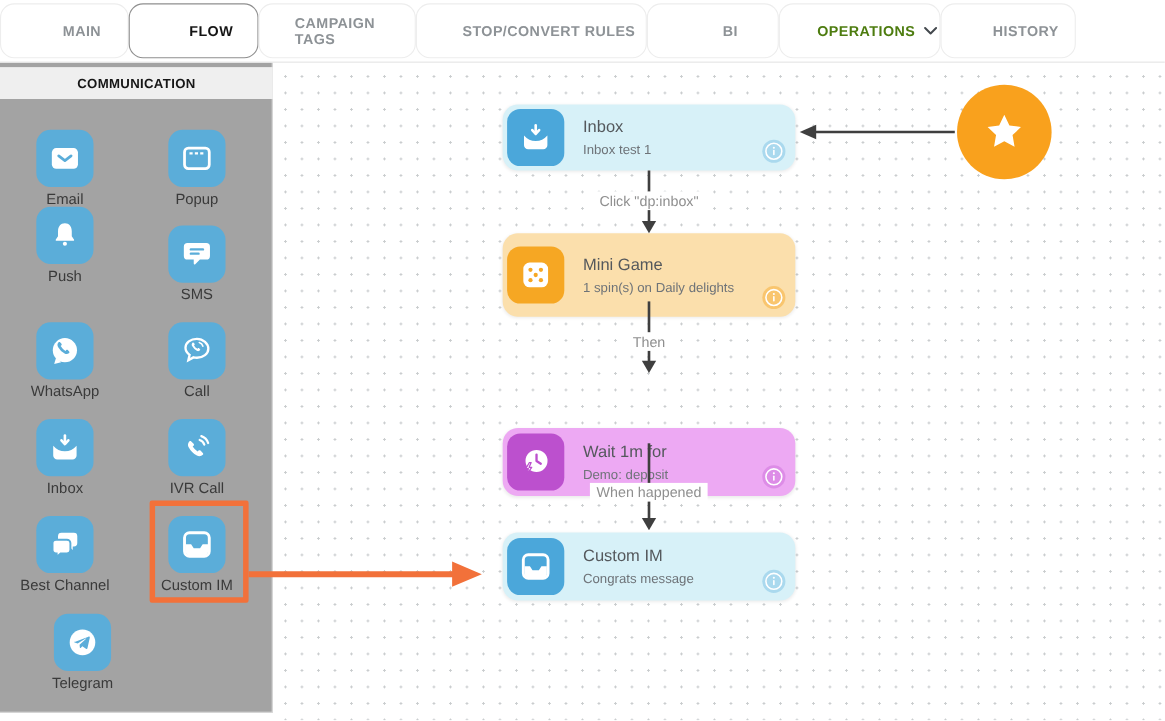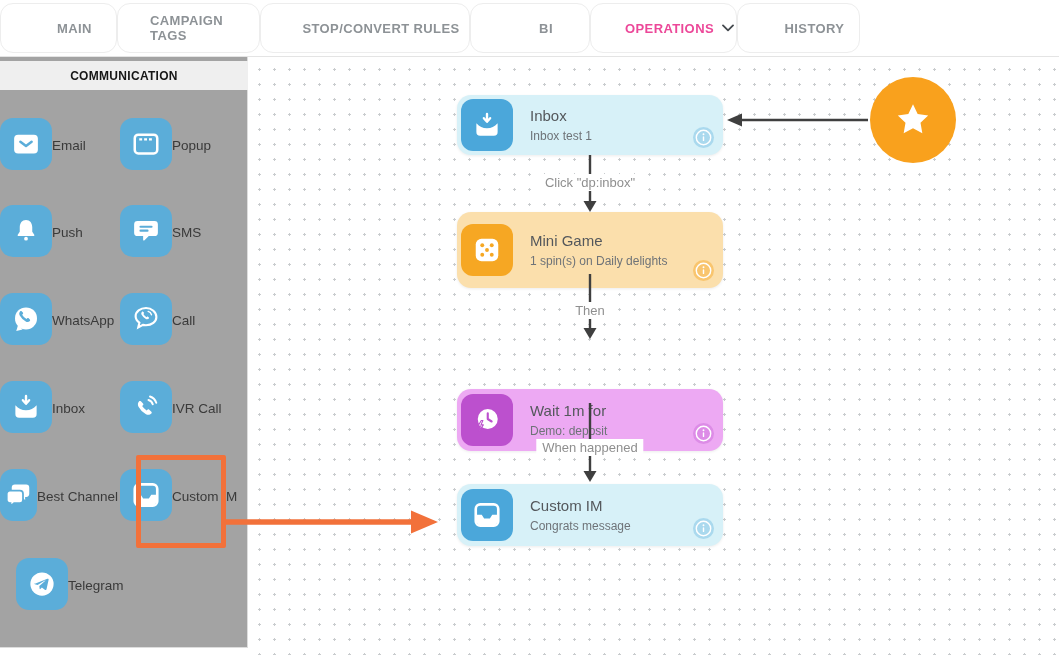--- a/index.html
+++ b/index.html
@@ -6,29 +6,29 @@
   .app{position:relative;width:1059px;height:655px;overflow:hidden;
        font-family:"Liberation Sans",sans-serif;background:#fff;}
 
   
   .tabbar{position:absolute;left:0;top:0;width:1059px;height:56px;background:#fff;
           border-bottom:1px solid #e4e4e4;display:flex;align-items:stretch;z-index:10;}
   .tab{box-sizing:border-box;height:50px;margin-top:3px;border:1px solid #ededed;border-radius:13px;
        display:flex;align-items:center;justify-content:center;gap:8px;
        font-size:13px;font-weight:700;letter-spacing:.4px;color:#8d9296;background:#fff;cursor:pointer;padding-left:32px;}
   .tab.active{border-color:#8f8f8f;color:#141414;}
-  .tab.dark{color:#ec4899;}
+  .tab.dark{color:#4d7c0f;}
 
   
   .sidebar{position:absolute;left:0;top:56px;width:248px;height:592px;background:#a3a3a3;
            border-right:1px solid #ddd;border-bottom:1px solid #ddd;box-sizing:border-box;z-index:5;}
   .side-header{position:absolute;left:0;top:5px;width:248px;height:29px;background:#efefef;
                display:flex;align-items:center;justify-content:center;
                font-size:12px;font-weight:700;letter-spacing:.3px;color:#161616;}
-  .side-item{position:absolute;width:118px;display:flex;flex-direction:row;align-items:center;cursor:pointer;}
+  .side-item{position:absolute;width:118px;display:flex;flex-direction:column;align-items:center;cursor:pointer;}
   .tile{width:52px;height:52px;border-radius:13px;background:#5BADD9;
         display:flex;align-items:center;justify-content:center;}
   .side-label{margin-top:3px;font-size:13.5px;color:#3a3a3a;white-space:nowrap;}
   .highlight-box{position:absolute;left:136px;top:399px;width:90px;height:93px;
                  border:5px solid #F2713A;border-radius:2px;box-sizing:border-box;pointer-events:none;}
 
   
   .canvas{position:absolute;left:248px;top:56px;width:811px;height:599px;background:#fff;
           background-image:radial-gradient(circle,#c9ccce 1.1px,transparent 1.1px);
           background-size:15px 15px;background-position:4px 6px;}
@@ -57,20 +57,23 @@
 </style>
 </head>
 <body>
 
 <div class="app">
 
   <div class="tabbar">
     <div class="tab" style="width:117px">
       <span>MAIN</span>
     </div>
+    <div class="tab active" style="width:118px">
+      <span>FLOW</span>
+    </div>
     <div class="tab" style="width:143px">
       <span>CAMPAIGN TAGS</span>
     </div>
     <div class="tab" style="width:210px">
       <span>STOP/CONVERT RULES</span>
     </div>
     <div class="tab" style="width:120px">
       <span>BI</span>
     </div>
     <div class="tab dark" style="width:147px">
@@ -104,21 +107,21 @@
     <div class="side-item" style="left:120px;top:62px">
       <div class="tile">
         <svg viewBox="0 0 24 24" width="30" height="30">
           <rect x="3" y="4.5" width="18" height="15" rx="2.8" fill="none" stroke="#fff" stroke-width="2"></rect>
           <line x1="6.6" y1="8.3" x2="17.4" y2="8.3" stroke="#fff" stroke-width="1.7" stroke-dasharray="2.3 1.6"></line>
         </svg>
       </div>
       <div class="side-label">Popup</div>
     </div>
 
-    <div class="side-item" style="left:0;top:149px">
+    <div class="side-item" style="left:0;top:132px">
       <div class="tile">
         <svg viewBox="0 0 24 24" width="30" height="30">
           <path d="M12 3.2c-3.2 0-5 2.5-5 5.8v3.6l-1.6 2.3c-.3.4 0 1 .5 1h12.2c.5 0 .8-.6.5-1L17 12.6V9c0-3.3-1.8-5.8-5-5.8z" fill="#fff"></path>
           <circle cx="12" cy="18.1" r="1.5" fill="#fff"></circle>
         </svg>
       </div>
       <div class="side-label">Push</div>
     </div>
 
     <div class="side-item" style="left:120px;top:149px">

